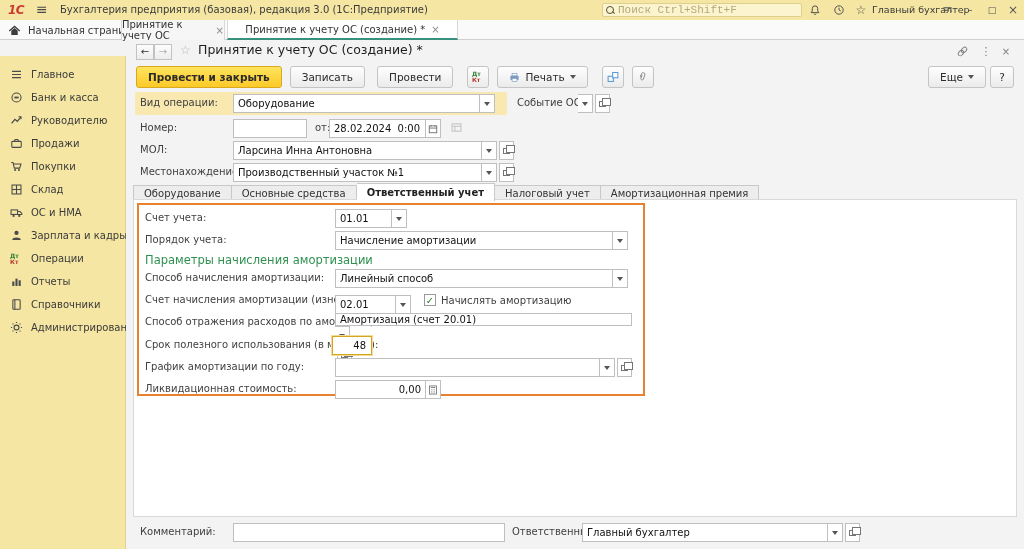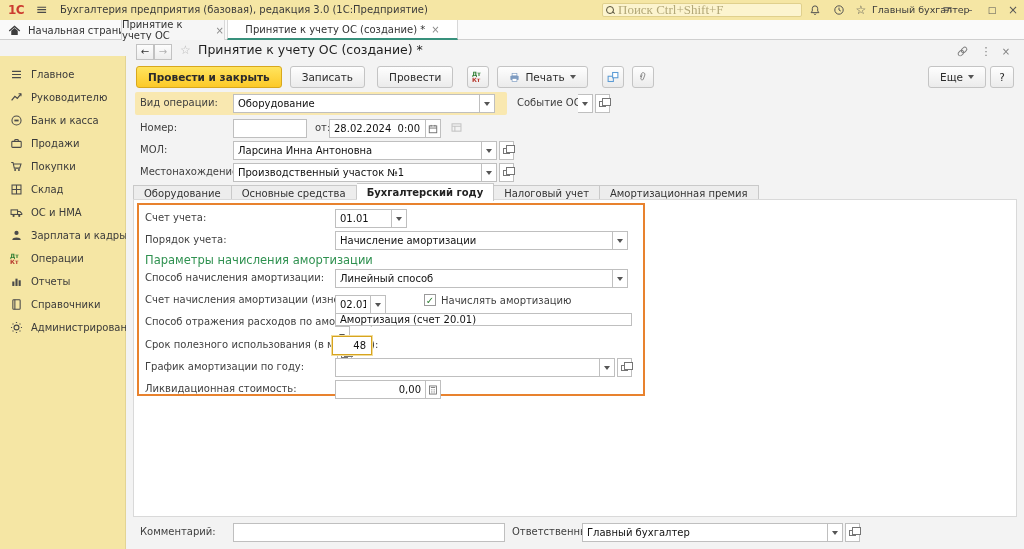--- a/index.html
+++ b/index.html
@@ -2,25 +2,25 @@
 <html><head>
 <meta charset="utf-8">
 <style>
   * { box-sizing: border-box; margin: 0; padding: 0; }
   html,body { width:1024px; height:549px; }
   body { font-family:"DejaVu Sans", sans-serif; font-size:10px; color:#333; background:#fff; overflow:hidden; }
   .screen { position:relative; width:1024px; height:549px; background:#f3f3f3; overflow:hidden; }
 
   
   .titlebar { position:absolute; left:0; top:0; width:1024px; height:20px; background:#f5e6a4; display:flex; align-items:center; }
-  .logo { position:absolute; left:8px; top:3px; font-size:12px; font-weight:bold; color:#cc3b30; letter-spacing:-0.5px; }
+  .logo { position:absolute; left:8px; top:3px; font-size:12px; font-weight:bold; font-style:italic; color:#cc3b30; letter-spacing:-0.5px; }
   .mmenu { position:absolute; left:36px; top:1px; font-size:14px; color:#4a4a4a; cursor:pointer; }
   .apptitle { position:absolute; left:60px; top:4px; font-size:10px; color:#3a3a3a; }
   .searchbox { position:absolute; left:602px; top:3px; width:200px; height:14px; background:#fcf4cf; border:1px solid #e0d08d; border-radius:2px; display:flex; align-items:center; padding:0 3px; }
-  .searchbox input { flex:1; border:none; background:transparent; outline:none; font-family:Liberation Serif, serif; font-size:13px; color:#6b6145; }
+  .searchbox input { flex:1; border:none; background:transparent; outline:none; font-family:Liberation Mono, monospace; font-size:11px; color:#6b6145; }
   .searchbox input::placeholder { color:#b3a878; }
   .mag { width:9px; height:9px; position:relative; margin-right:3px; flex:none; }
   .mag::before { content:""; position:absolute; left:0; top:0; width:6px; height:6px; border:1.3px solid #55503a; border-radius:50%; }
   .mag::after { content:""; position:absolute; left:6px; top:6px; width:3px; height:1.4px; background:#55503a; transform:rotate(45deg); }
   .tb-ic { position:absolute; top:3px; width:14px; height:14px; display:flex; align-items:center; justify-content:center; cursor:pointer; color:#4f4f4f; }
   .username { position:absolute; left:872px; top:4px; font-size:9.5px; color:#3a3a3a; cursor:pointer; }
   .winctl { position:absolute; top:2px; width:16px; height:16px; text-align:center; font-size:10px; color:#555; cursor:pointer; line-height:16px; }
 
   
   .tabbar { position:absolute; left:0; top:20px; width:1024px; height:20px; background:#fafafa; border-bottom:1px solid #cfcfcf; }
@@ -140,31 +140,31 @@
 
   <div class="sidebar">
     <div class="sbitem">
       <svg class="ic" width="13" height="13" viewBox="0 0 16 16">
           <path d="M2.5 4.2 H13.5 M2.5 8 H13.5 M2.5 11.8 H13.5" stroke="#4a4a4a" stroke-width="1.5"></path>
         </svg>
       <span>Главное</span>
     </div>
     <div class="sbitem">
       <svg class="ic" width="13" height="13" viewBox="0 0 16 16" fill="none">
+          <circle cx="8" cy="8" r="5.6" stroke="#4a4a4a" stroke-width="1.3"></circle>
+          <rect x="5.4" y="6.9" width="5.2" height="2.2" fill="#4a4a4a"></rect>
+        </svg>
+      <span>Банк и касса</span>
+    </div>
+    <div class="sbitem">
+      <svg class="ic" width="13" height="13" viewBox="0 0 16 16" fill="none">
           <polyline points="2,11.5 6,6.5 9,9 13.5,3.5" stroke="#4a4a4a" stroke-width="1.5"></polyline>
           <polyline points="10.5,3.5 13.5,3.5 13.5,6.5" stroke="#4a4a4a" stroke-width="1.3"></polyline>
         </svg>
       <span>Руководителю</span>
-    </div>
-    <div class="sbitem">
-      <svg class="ic" width="13" height="13" viewBox="0 0 16 16" fill="none">
-          <circle cx="8" cy="8" r="5.6" stroke="#4a4a4a" stroke-width="1.3"></circle>
-          <rect x="5.4" y="6.9" width="5.2" height="2.2" fill="#4a4a4a"></rect>
-        </svg>
-      <span>Банк и касса</span>
     </div>
     <div class="sbitem">
       <svg class="ic" width="13" height="13" viewBox="0 0 16 16" fill="none">
           <rect x="2.2" y="5.4" width="11.6" height="7.4" rx="1" stroke="#4a4a4a" stroke-width="1.3"></rect>
           <path d="M5.8 5.4 V4.2 A1.2 1.2 0 0 1 7 3 h2 a1.2 1.2 0 0 1 1.2 1.2 v1.2" stroke="#4a4a4a" stroke-width="1.3"></path>
         </svg>
       <span>Продажи</span>
     </div>
     <div class="sbitem">
       <svg class="ic" width="13" height="13" viewBox="0 0 16 16" fill="none">
@@ -337,21 +337,21 @@
           <span class="dd-car"></span>
         </span>
       <span class="opb">
           <span class="opg"></span>
         </span>
     </span>
 
     <div class="subtabs">
       <span class="stab">Оборудование</span>
       <span class="stab">Основные средства</span>
-      <span class="stab active">Бухгалтерский году</span>
+      <span class="stab active">Ответственный учет</span>
       <span class="stab">Налоговый учет</span>
       <span class="stab">Амортизационная премия</span>
     </div>
 
     <div class="panel">
       <div class="oregion">
 
         <div class="orow" style="top:4px">
           <span class="lbl">Счет учета:</span>
           <span class="combo" style="left:196px; top:0; width:72px;">
@@ -379,21 +379,21 @@
           <span class="combo" style="left:196px; top:0; width:293px;">
             <input class="cf" value="Линейный способ" style="">
             <span class="ddb">
                 <span class="dd-car"></span>
               </span>
           </span>
         </div>
 
         <div class="orow" style="top:86px">
           <span class="lbl">Счет начисления амортизации (износа):</span>
-          <span class="combo" style="left:196px; top:4px; width:51px;">
+          <span class="combo" style="left:196px; top:4px; width:76px;">
             <input class="cf" value="02.01" style="">
             <span class="ddb">
                 <span class="dd-car"></span>
               </span>
           </span>
           <span class="cbx" style="left:285px; top:3px;">✓</span>
           <span class="lbl" style="left:302px; top:4px;">Начислять амортизацию</span>
         </div>
 
         <div class="orow" style="top:108px">

